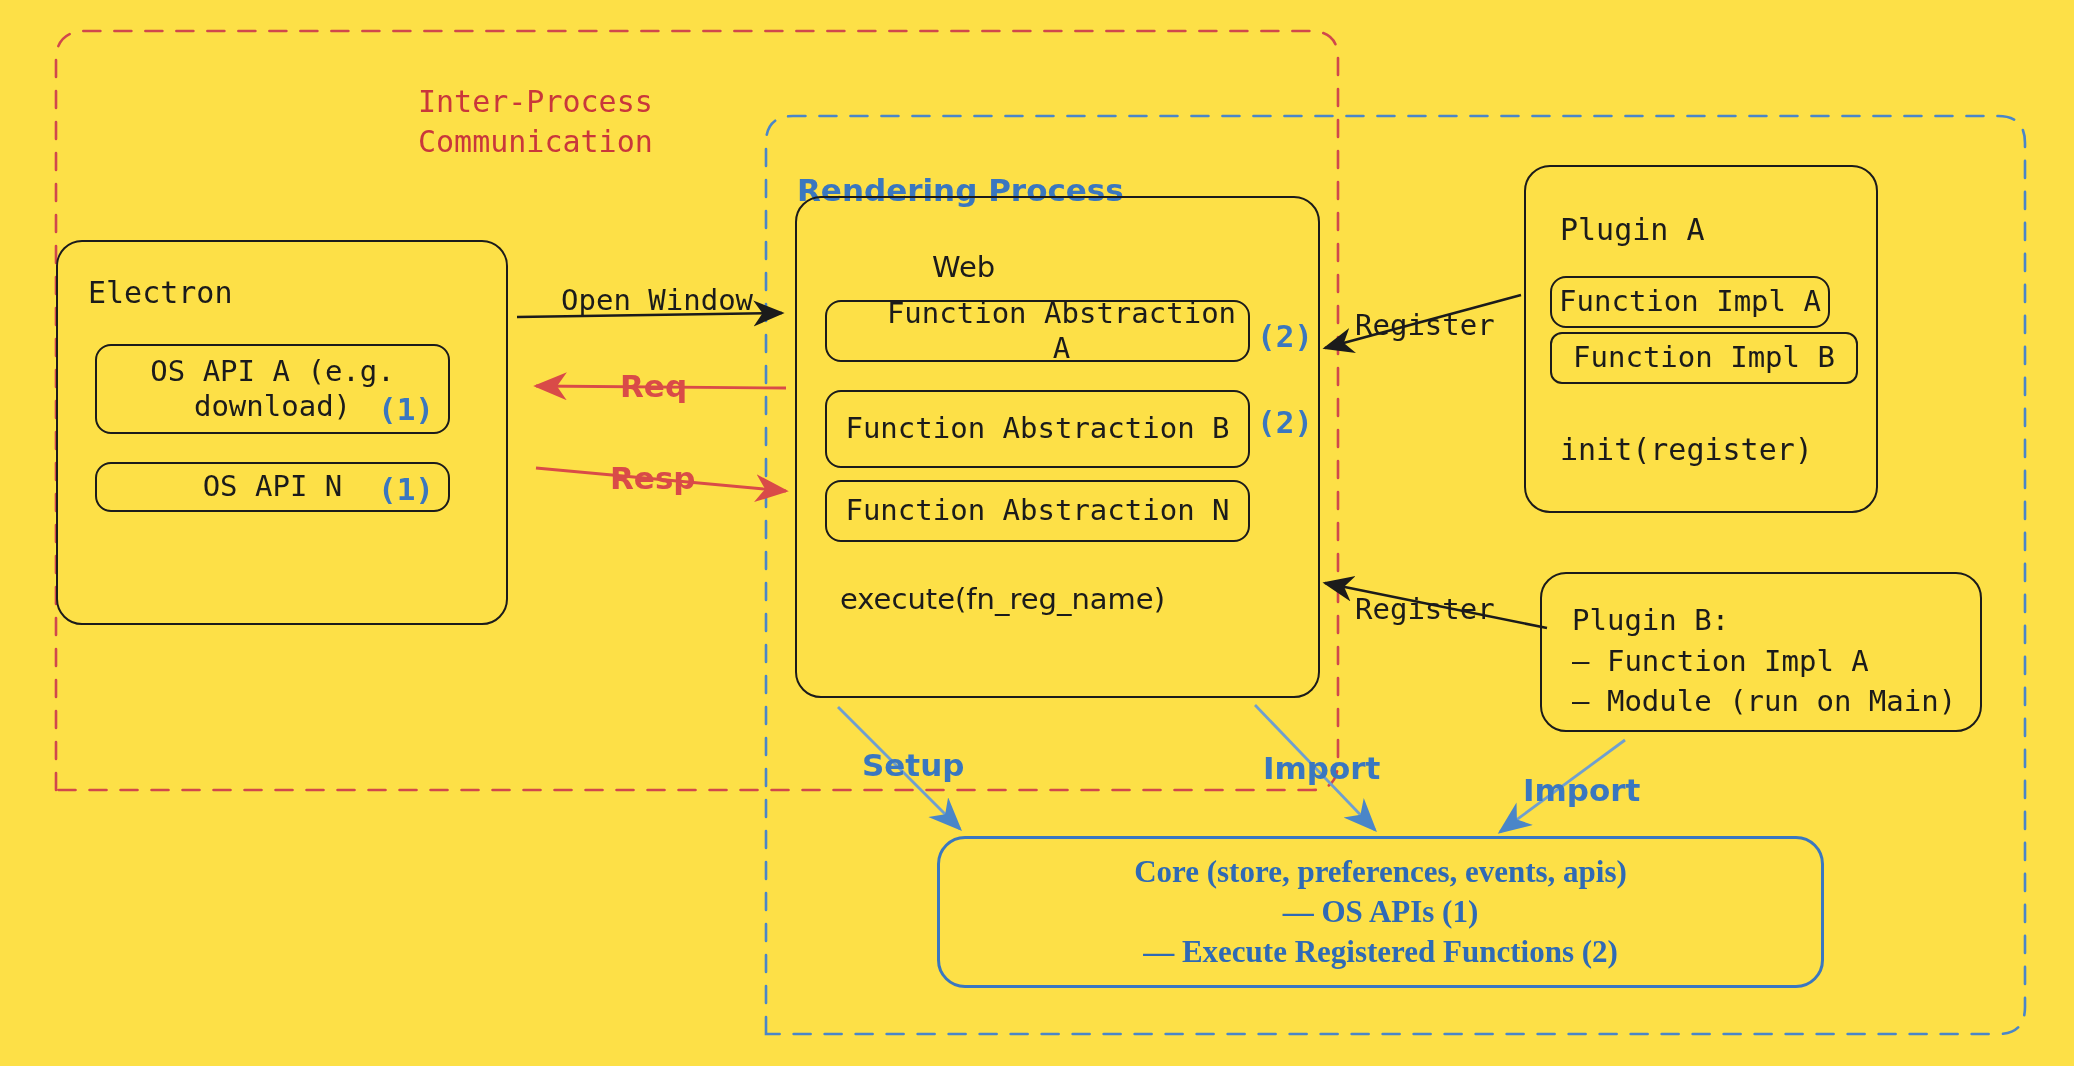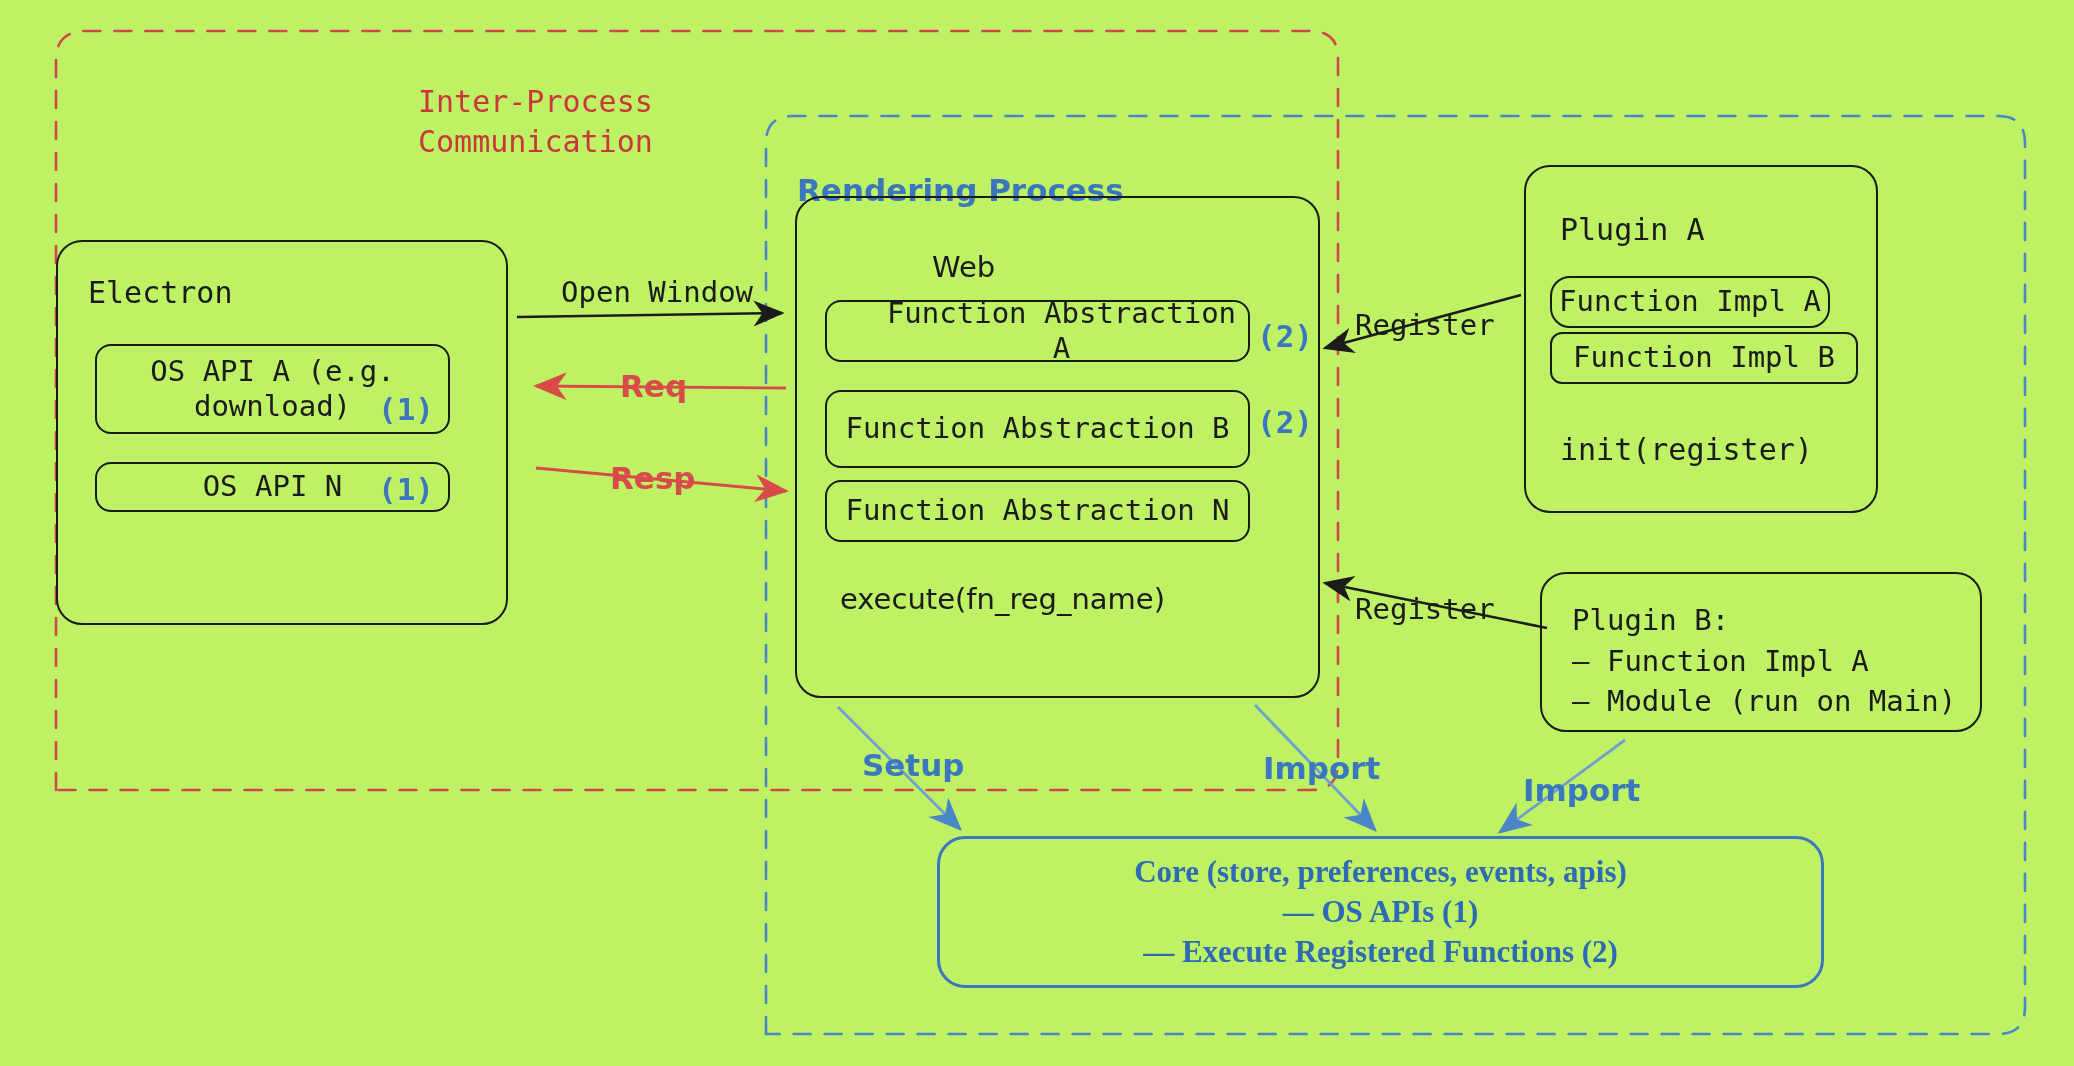--- a/index.html
+++ b/index.html
@@ -4,21 +4,21 @@
 <style>
   html, body {
     margin: 0;
     padding: 0;
     background: #ffffff;
   }
   #canvas {
     position: relative;
     width: 2074px;
     height: 1066px;
-    background: #bef264;
+    background: #fde047;
     overflow: hidden;
     font-family: "DejaVu Sans Mono", "Liberation Mono", monospace;
   }
   .svg-layer {
     position: absolute;
     top: 0; left: 0;
     width: 2074px;
     height: 1066px;
     pointer-events: none;
   }
@@ -208,21 +208,21 @@
   <div class="box inner-box" style="left:825px; top:480px; width:425px; height:62px;">
     <span class="label-mono">Function Abstraction N</span>
   </div>
 
   <div class="sans-lbl" style="left:840px; top:582px;">execute(fn_reg_name)</div>
 
   <div class="box solid-box" style="left:1524px; top:165px; width:354px; height:348px;">
   </div>
   <div class="heading" style="left:1560px; top:212px;">Plugin A</div>
 
-  <div class="box inner-box" style="left:1550px; top:276px; width:280px; height:52px;border-radius:20px;">
+  <div class="box inner-box" style="left:1550px; top:276px; width:280px; height:52px;">
     <span class="label-mono">Function Impl A</span>
   </div>
 
   <div class="box inner-box" style="left:1550px; top:332px; width:308px; height:52px;border-radius:12px;">
     <span class="label-mono">Function Impl B</span>
   </div>
 
   <div class="heading" style="left:1560px; top:432px;">init(register)</div>
 
   <div class="box solid-box" style="left:1540px; top:572px; width:442px; height:160px;">
@@ -230,21 +230,21 @@
   <div class="bullet-block" style="left:1572px; top:600px;">Plugin B:
 — Function Impl A
 — Module (run on Main)</div>
 
   <div class="core-box" style="left:937px; top:836px; width:887px; height:152px;">
     <div class="core-line">Core (store, preferences, events, apis)</div>
     <div class="core-line">— OS APIs (1)</div>
     <div class="core-line">— Execute Registered Functions (2)</div>
   </div>
 
-  <div class="arrow-lbl-black" style="left:561px; top:275px;">Open Window</div>
+  <div class="arrow-lbl-black" style="left:561px; top:283px;">Open Window</div>
 
   <div class="arrow-lbl-red" style="left:620px; top:368px;">Req</div>
 
   <div class="arrow-lbl-red" style="left:610px; top:460px;">Resp</div>
 
   <div class="arrow-lbl-black" style="left:1355px; top:308px;">Register</div>
 
   <div class="arrow-lbl-black" style="left:1355px; top:592px;">Register</div>
 
   <div class="arrow-lbl-blue" style="left:862px; top:747px;">Setup</div>

